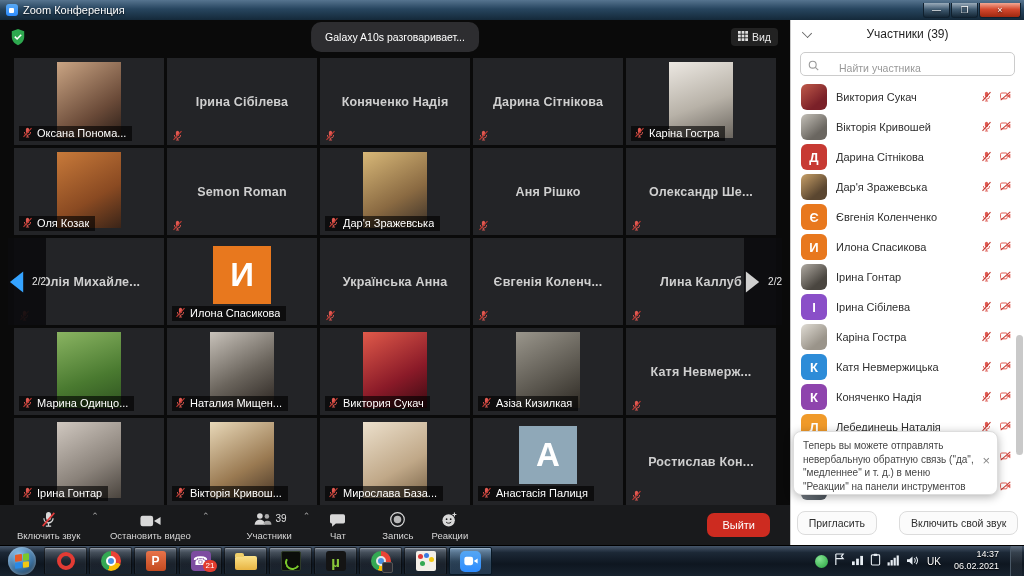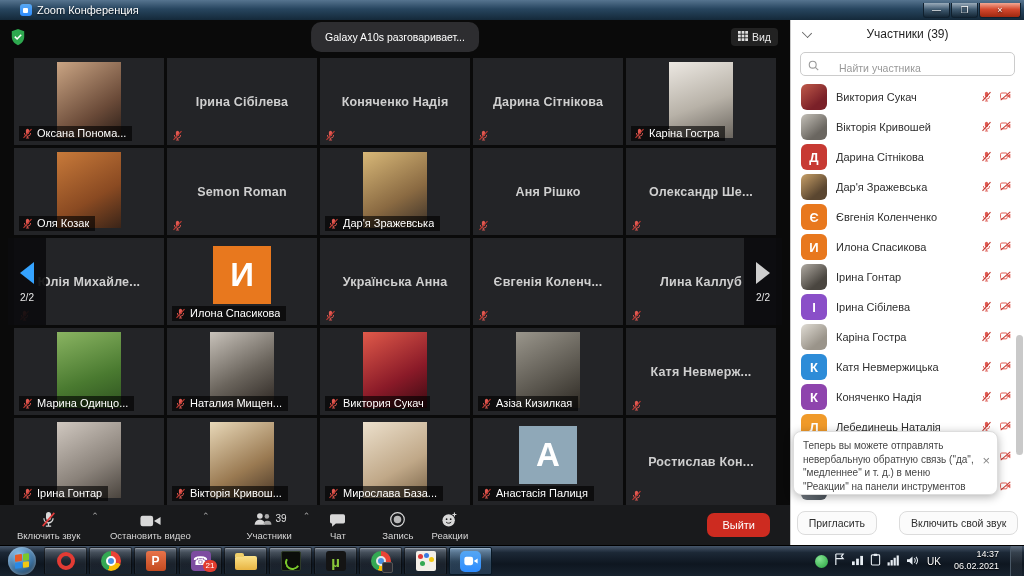--- a/index.html
+++ b/index.html
@@ -2,21 +2,21 @@
 <html><head>
 <meta charset="utf-8">
 <style>
   html,body{margin:0;padding:0}
   body{width:1024px;height:576px;overflow:hidden;position:relative;background:#000;
        font-family:"Liberation Sans",sans-serif;-webkit-font-smoothing:antialiased}
 
   
   .titlebar{position:absolute;top:0;left:0;width:1024px;height:20px;
     background:linear-gradient(#56748f,#27455f 45%,#142939);display:flex;align-items:center;
-    padding:0 0 0 20px;box-sizing:border-box;color:#fff;font-size:11px;text-shadow:0 1px 2px rgba(0,0,0,.8)}
+    padding:0 0 0 6px;box-sizing:border-box;color:#fff;font-size:11px;text-shadow:0 1px 2px rgba(0,0,0,.8)}
   .tb-appicon{width:12px;height:12px;border-radius:3px;background:linear-gradient(#59a8f2,#2d8cff);
     margin-right:5px;position:relative;flex:none}
   .tb-appicon::after{content:"";position:absolute;left:2.5px;top:3.5px;width:5px;height:5px;background:#fff;border-radius:1px}
   .win-controls{margin-left:auto;display:flex;margin-right:3px}
   .win-btn{width:27px;height:15px;border:1px solid #10202e;border-top:none;border-radius:0 0 3px 3px;
     background:linear-gradient(rgba(255,255,255,.45),rgba(255,255,255,.12) 45%,rgba(0,0,0,.2));
     color:#fff;font-size:9px;line-height:14px;text-align:center;margin-left:1px;box-sizing:border-box}
   .win-btn.close{width:42px;background:linear-gradient(#f2a893,#d4492e 45%,#9e2810)}
 
   
@@ -33,29 +33,29 @@
 
   
   .grid{position:absolute;top:38px;left:14px;right:14px;height:447px;display:grid;
     grid-template-columns:repeat(5,1fr);grid-template-rows:repeat(5,1fr);gap:3px}
   .tile{background:#232427;position:relative;overflow:hidden}
   .tile-center{position:absolute;inset:0;display:flex;align-items:center;justify-content:center;
     color:#cfcfcf;font-size:12.5px;font-weight:bold;letter-spacing:.2px;text-align:center;padding:0 6px}
   .tile-photo{position:absolute;left:50%;top:4px;transform:translateX(-50%);width:64px;height:76px}
   .tile-avatar{position:absolute;left:50%;top:8px;transform:translateX(-50%);width:58px;height:58px;
     display:flex;align-items:center;justify-content:center;color:#fff;font-size:33px;font-weight:bold}
-  .tile-label{position:absolute;left:5px;bottom:4px;display:flex;align-items:flex-end;gap:4px;
+  .tile-label{position:absolute;left:5px;bottom:4px;display:flex;align-items:flex-start;gap:4px;
     font-size:11px;color:#fff;max-width:94%;box-sizing:border-box}
   .tile-label.boxed{background:rgba(0,0,0,.62);padding:1px 6px 2px 3px}
   .tile-label .nm{white-space:nowrap;overflow:hidden}
   .mic-slot{display:flex;flex:none}
 
   
   .page-nav{position:absolute;width:38px;height:87px;background:rgba(12,12,14,.92);display:flex;
-    flex-direction:column;align-items:center;justify-content:center;gap:7px;color:#e8e8e8;font-size:10px;z-index:5}
+    align-items:center;justify-content:center;gap:7px;color:#e8e8e8;font-size:10px;z-index:5}
   .page-nav.left{left:8px;top:218px}
   .page-nav.right{right:8px;top:218px}
 
   
   .toolbar{position:absolute;bottom:0;left:0;right:0;height:40px;background:#191a1c;display:flex;
     align-items:center;padding-left:8px;box-sizing:border-box}
   .tb-item{display:flex;flex-direction:column;align-items:center;justify-content:center;gap:2px;
     color:#d6d6d6;font-size:9.5px;padding:0 9px;height:100%;white-space:nowrap}
   .tb-item .ic{height:18px;display:flex;align-items:flex-end;gap:3px}
   .tb-item.green{color:#23b35f}

